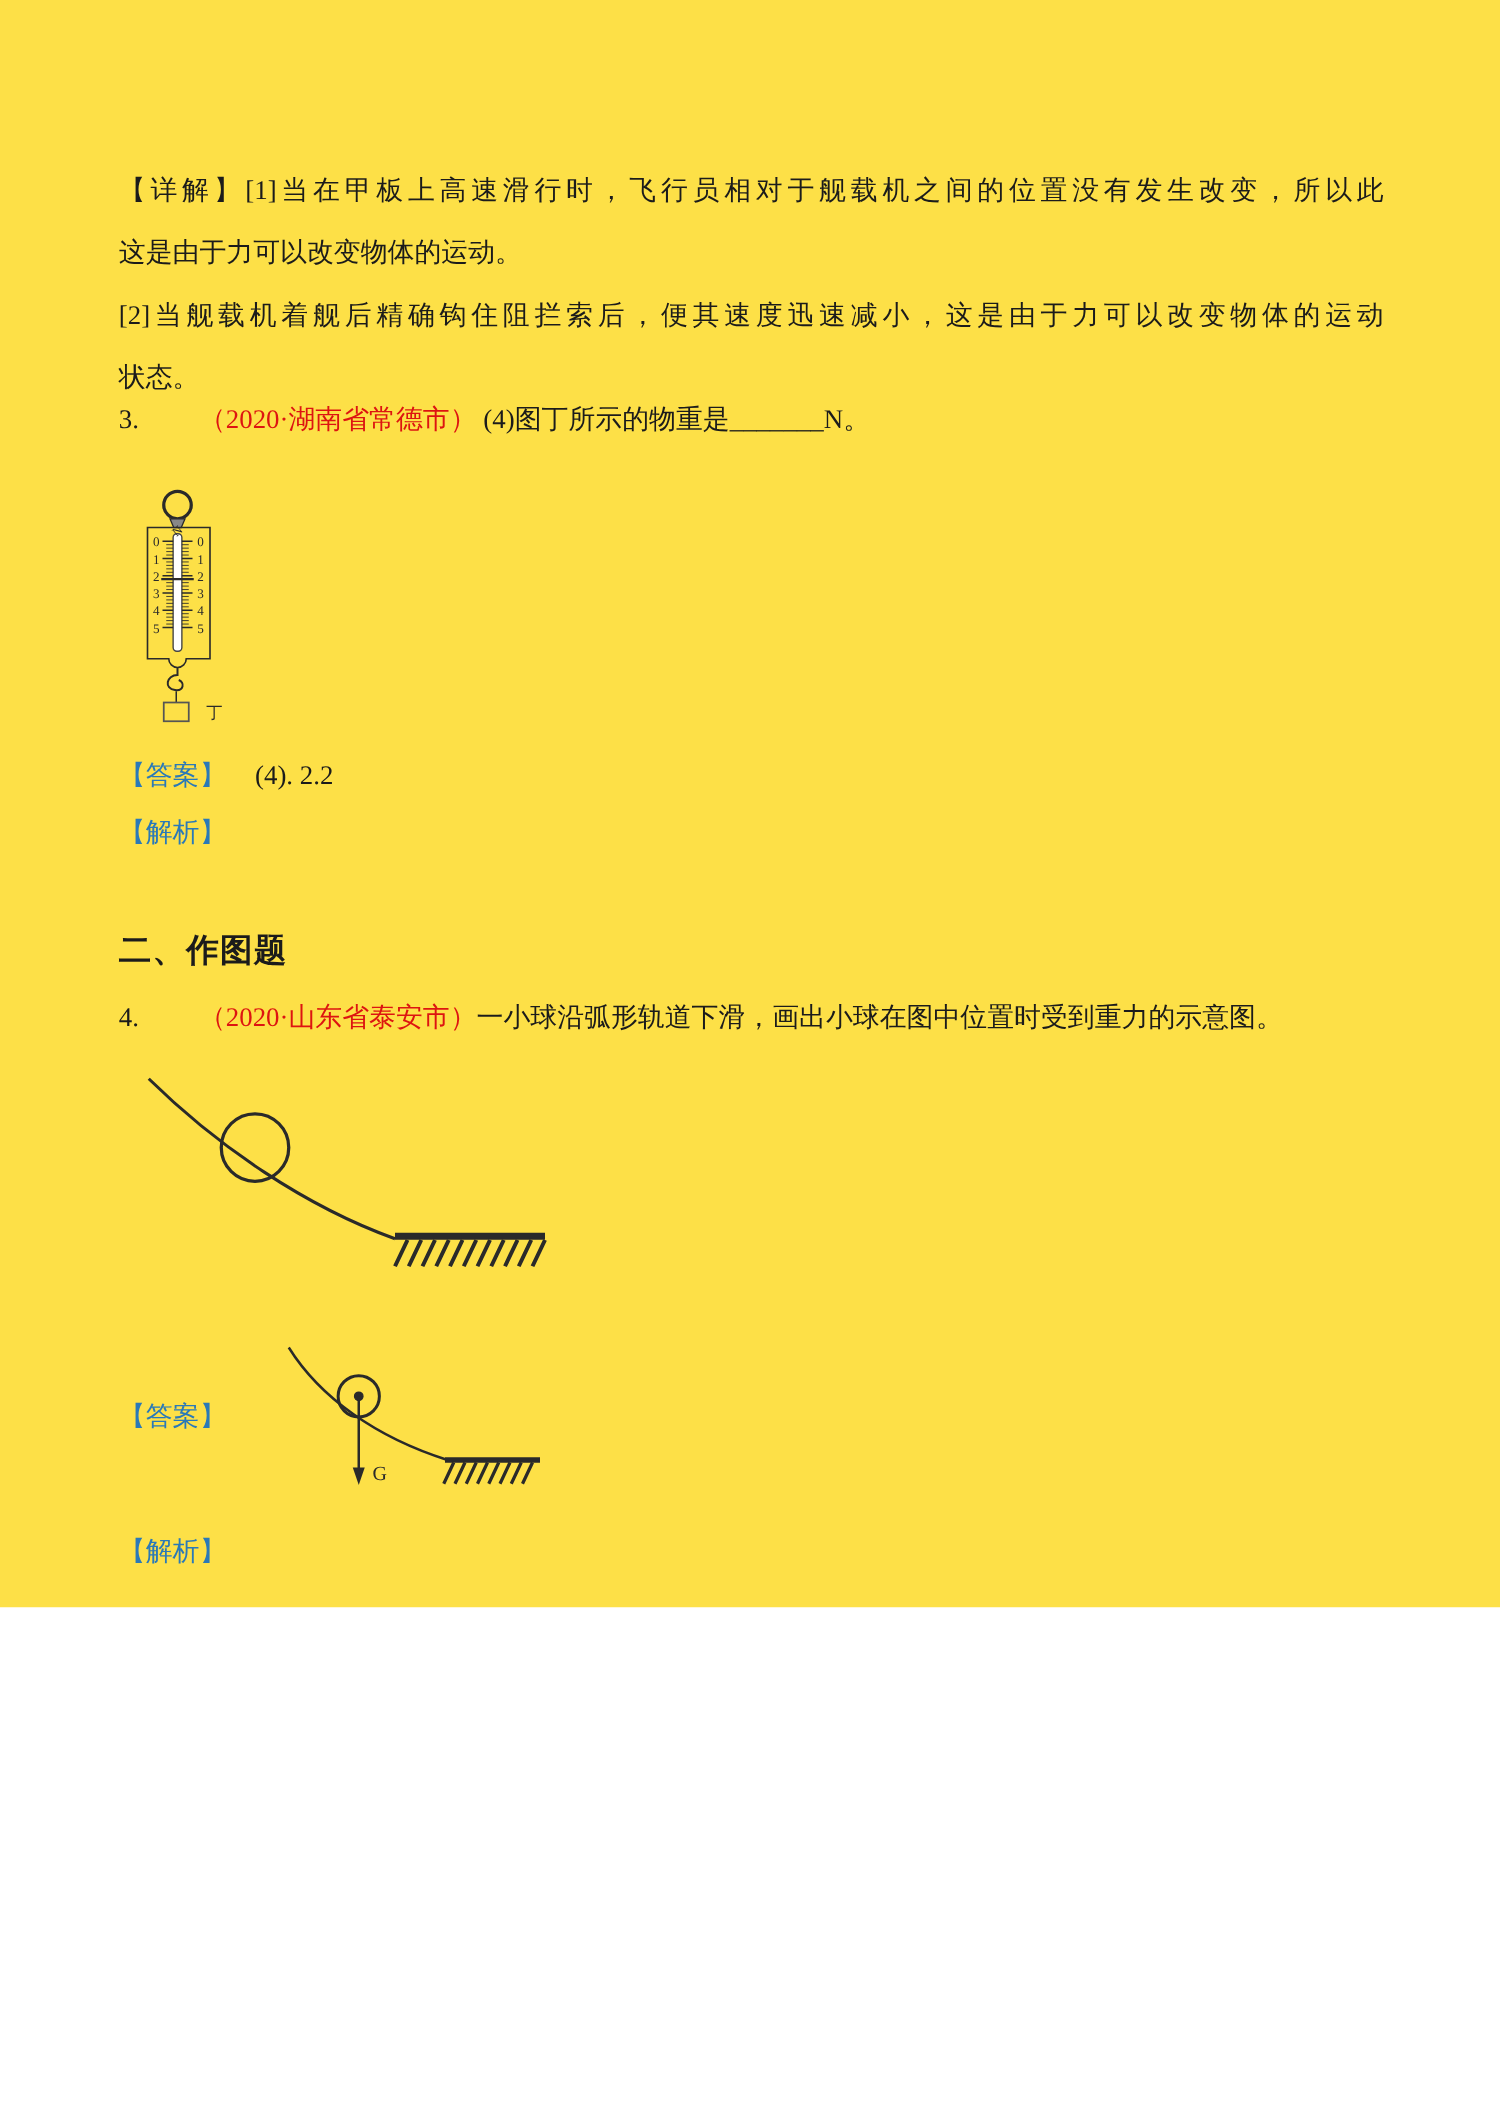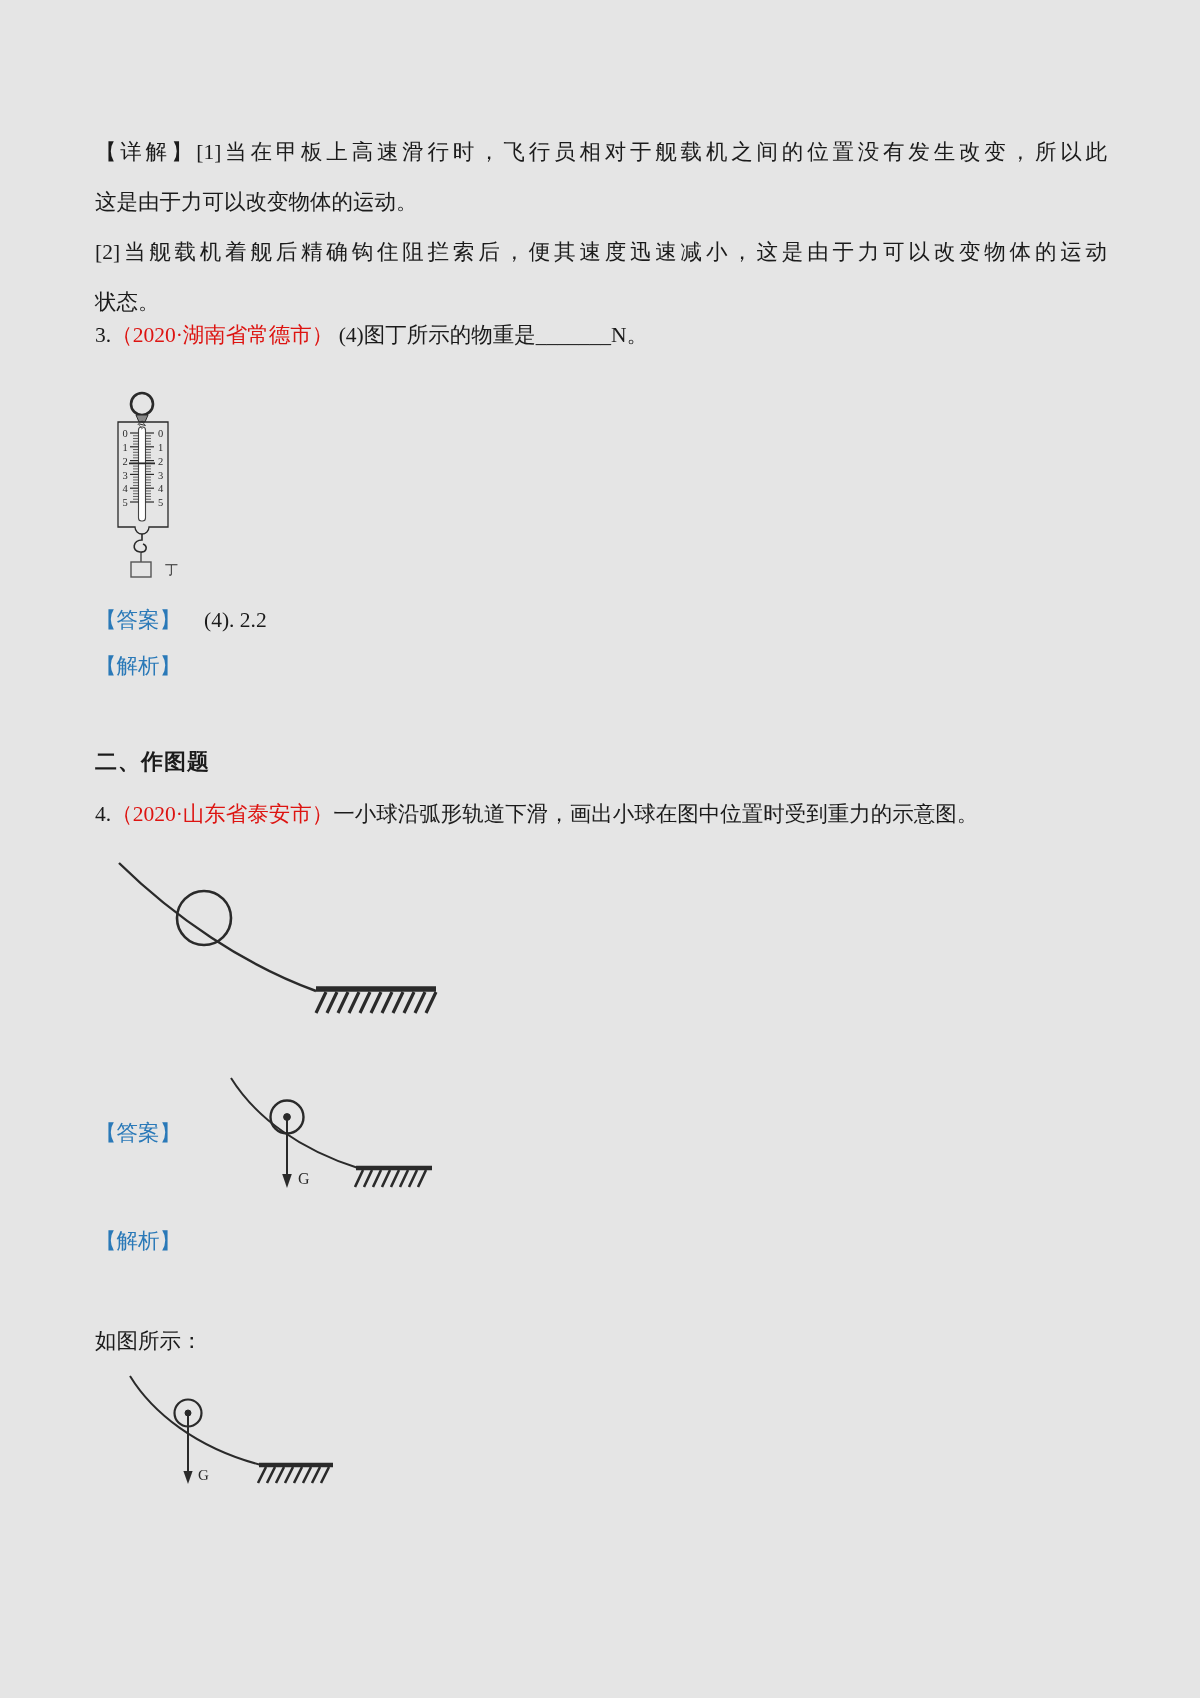--- a/index.html
+++ b/index.html
@@ -3,45 +3,45 @@
 <meta charset="utf-8">
 <style>
   :root{
     --ink:#1b1b1b;
     --red:#dd1411;
     --blue:#2a79b8;
   }
   html,body{margin:0;padding:0;background:#ffffff;}
   .page{
     position:relative;
-    width:1200px;height:1698px;
-    background:#e5e5e5;
+    width:1200px;height:1286px;
+    background:#fde047;
     font-family:"Liberation Serif","DejaVu Serif",serif;
     color:var(--ink);
     overflow:hidden;
   }
   .tl{
     position:absolute;
     left:95px;
     font-size:21.5px;
     line-height:30px;
     white-space:nowrap;
   }
   .justify{
     white-space:normal;
     width:1012px;
     text-align:justify;
     text-align-last:justify;
   }
-  .red{color:var(--red);}
+  .red{color:var(--red);margin-left:48px;}
   .blue{color:var(--blue);}
   .bold-hei{
-    font-family:Liberation Serif, serif;
+    font-family:Liberation Mono, monospace;
     font-weight:bold;
-    font-size:22px;
+    font-size:26px;
     letter-spacing:1px;
   }
   .fig{position:absolute;}
   svg line, svg path, svg circle{stroke:#2a2a2a;}
   svg text{fill:#2a2a2a;stroke:none;font-family:"Liberation Serif","DejaVu Serif",serif;}
   .ans-val{margin-left:23px;}
 </style>
 </head>
 <body>
 

